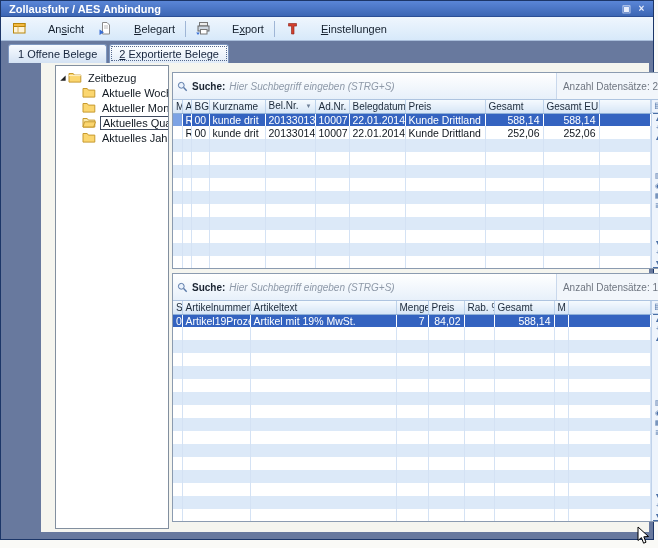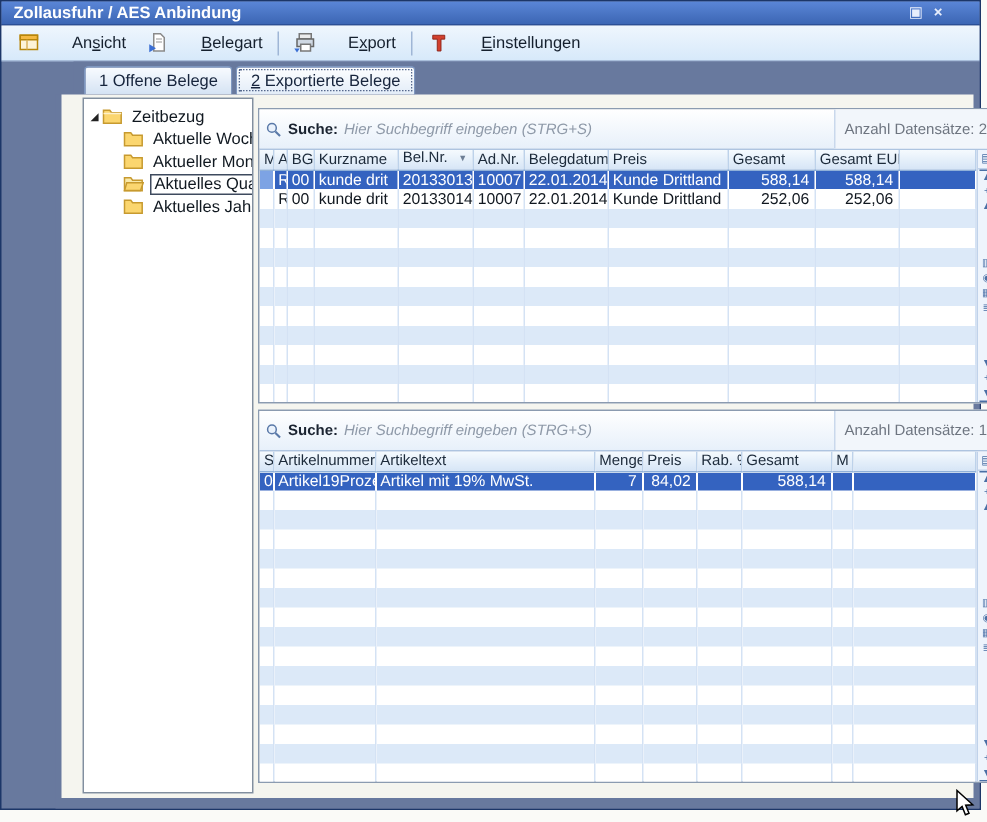--- a/index.html
+++ b/index.html
@@ -1,32 +1,32 @@
 <!DOCTYPE html>
 <html style="--titlebar: #4a74c4; --frame: #68799e; --selection: #3463c0; --stripe: #dce9f8; --surface: #f5f5ef; --header-from: #f5fafe; --header-to: #d6e5f6;"><head>
 <meta charset="utf-8">
 <style>
   * { margin:0; padding:0; box-sizing:border-box; }
   html,body { width:658px; height:548px; font-family:"Liberation Sans", sans-serif; background:#fafaf7; overflow:hidden; }
   .window { position:absolute; left:0; top:0; width:654px; height:540px; border:1px solid #1c3668; background:var(--frame,#68799e); }
 
   
-  .titlebar { position:absolute; left:0; top:0; right:0; height:16px; background:linear-gradient(#5a86d7,#3c66b4); border-bottom:1px solid #2b4f96; display:flex; align-items:center; padding:0 20px 0 8px; }
+  .titlebar { position:absolute; left:0; top:0; right:0; height:16px; background:linear-gradient(#5a86d7,#3c66b4); border-bottom:1px solid #2b4f96; display:flex; align-items:center; padding:0 4px 0 8px; }
   .titlebar .title { color:#fff; font-size:11px; font-weight:bold; flex:1; white-space:nowrap; }
   .winbtn { color:#e8eefc; font-size:10px; width:15px; height:13px; line-height:13px; text-align:center; cursor:default; }
 
   
   .toolbar { position:absolute; left:0; top:16px; right:0; height:24px; background:linear-gradient(#eff6fd,#d7e9fa); border-bottom:1px solid #a9bedb; display:flex; align-items:center; padding:0 4px; }
   .tbtn { display:inline-flex; align-items:center; gap:21px; height:20px; padding:0 6px; font-size:11px; color:#15202e; border:1px solid transparent; border-radius:2px; }
   .tbtn svg { display:block; }
   .tsep { width:1px; height:16px; background:#9fb6d6; margin:0 3px; }
   .key { text-decoration:underline; }
 
   
-  .tabband { position:absolute; left:0; top:40px; right:0; height:22px; background:var(--frame,#68799e); display:flex; align-items:flex-end; padding-left:7px;margin-left:48px; }
+  .tabband { position:absolute; left:0; top:40px; right:0; height:22px; background:var(--frame,#68799e); display:flex; align-items:flex-end; padding-left:7px; }
   .tab { height:19px; line-height:18px; padding:0 9px; font-size:11px; color:#16243c; background:linear-gradient(#f8fbff,#d4e2f3); border:1px solid #7e97c0; border-bottom:none; border-radius:3px 3px 0 0; margin-right:2px; position:relative; }
   .tab.active { background:linear-gradient(#fdfeff,#e2ecf8); outline:1px dotted #54678c; outline-offset:-3px; z-index:2; }
 
   
   .content { position:absolute; left:0; top:62px; right:0; bottom:0; background:var(--frame,#68799e);margin-left:36px; }
   .surface { position:absolute; left:4px; right:4px; top:0; bottom:7px; background:var(--surface,#f5f5ef); }
 
   
   .tree-panel { position:absolute; left:14px; top:2px; width:114px; height:464px; background:#fff; border:1px solid #828f9f; padding:4px 2px; overflow:hidden; }
   .tree-row { display:flex; align-items:center; height:15px; font-size:11px; color:#101820; white-space:nowrap; }

